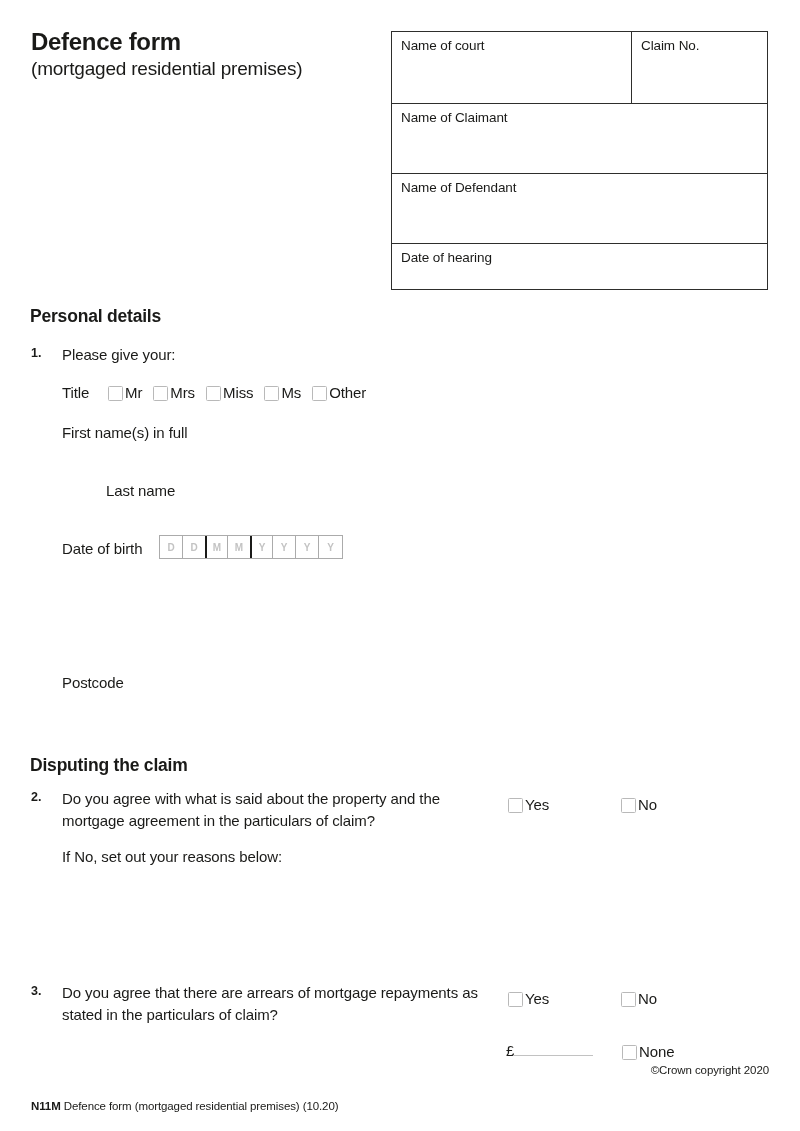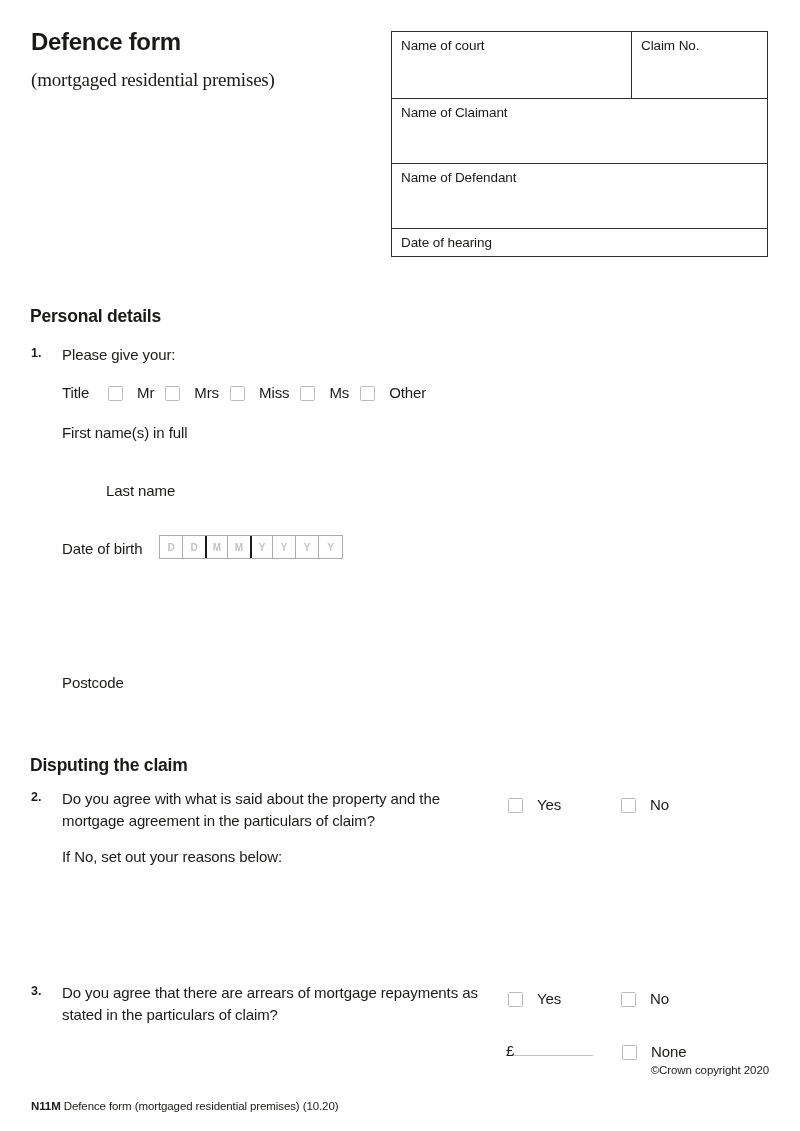--- a/index.html
+++ b/index.html
@@ -16,21 +16,21 @@
   .abs { position:absolute; }
   .h1 { font-size:24px; font-weight:bold; letter-spacing:-0.3px; }
   .sub { font-size:19px; letter-spacing:-0.2px; }
   .h2 { font-size:17.5px; font-weight:bold; letter-spacing:-0.2px; }
   .body-txt { font-size:15px; line-height:22px; letter-spacing:-0.1px; }
   .qnum { font-size:12.5px; font-weight:bold; }
   .note { font-size:13px; }
 
   
   .court-box {
-    left:391px; top:31px; width:377px; height:226px;
+    left:391px; top:31px; width:377px; height:259px;
     border:1px solid #2e2e2c;
     display:flex; flex-direction:column;
   }
   .cb-row { display:flex; border-bottom:1px solid #2e2e2c; }
   .cb-row:last-child { border-bottom:none; flex:1; }
   .cb-cell { padding:6px 9px; font-size:13.5px; letter-spacing:-0.1px; }
   .cell-court { width:240px; border-right:1px solid #2e2e2c; }
   .cell-claim { flex:1; }
   .row-court { height:72px; }
   .row-claimant { height:70px; }
@@ -38,21 +38,21 @@
 
   
   .checkbox {
     display:inline-block;
     width:15px; height:15px;
     border:1.5px solid #b9b9b9;
     border-radius:1.5px;
     background:#fff;
     flex:0 0 auto;
   }
-  .opt { display:flex; align-items:center; gap:14px; }
+  .opt { display:flex; align-items:center; gap:2px; }
   .opt-row { display:flex; align-items:center; gap:11px; }
 
   
   .dob-grid {
     display:flex;
     border:1px solid #ababab;
   }
   .dob-cell {
     width:23px; height:22px;
     border-right:1px solid #ababab;
@@ -68,21 +68,21 @@
     border-bottom:1.5px solid #c2c2c2;
   }
   .footer-txt { font-size:11.5px; letter-spacing:-0.1px; }
 </style>
 </head>
 <body>
 
 <div id="page">
 
   <div class="abs h1" style="left:31px; top:28px;">Defence form</div>
-  <div class="abs sub" style="left:31px; top:69px;font-family:Liberation Serif, serif;">(mortgaged residential premises)</div>
+  <div class="abs sub" style="left:31px; top:58px;">(mortgaged residential premises)</div>
 
   <div class="abs court-box">
     <div class="cb-row row-court">
       <div class="cb-cell cell-court">
         <span>Name of court</span>
       </div>
       <div class="cb-cell cell-claim">
         <span>Claim No.</span>
       </div>
     </div>

